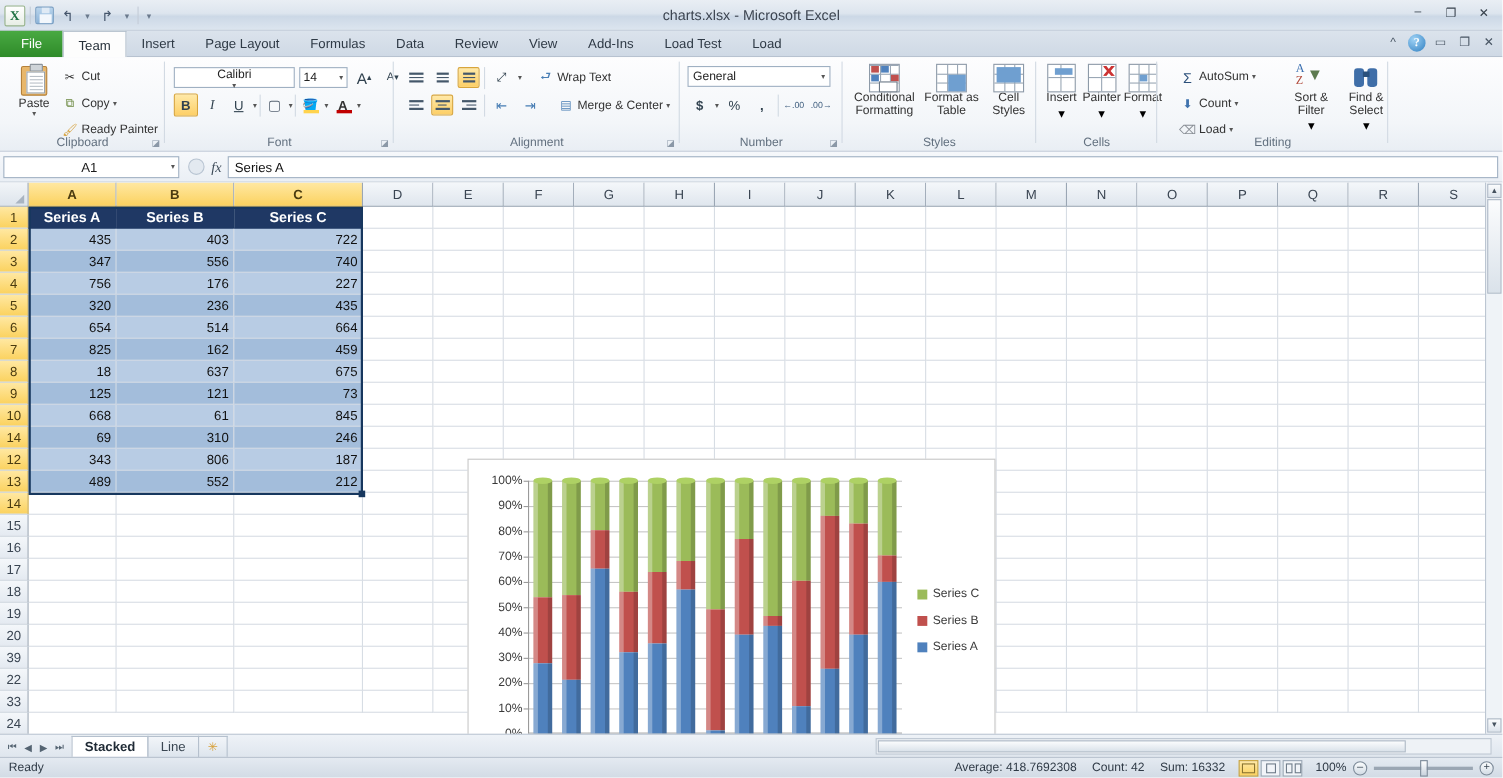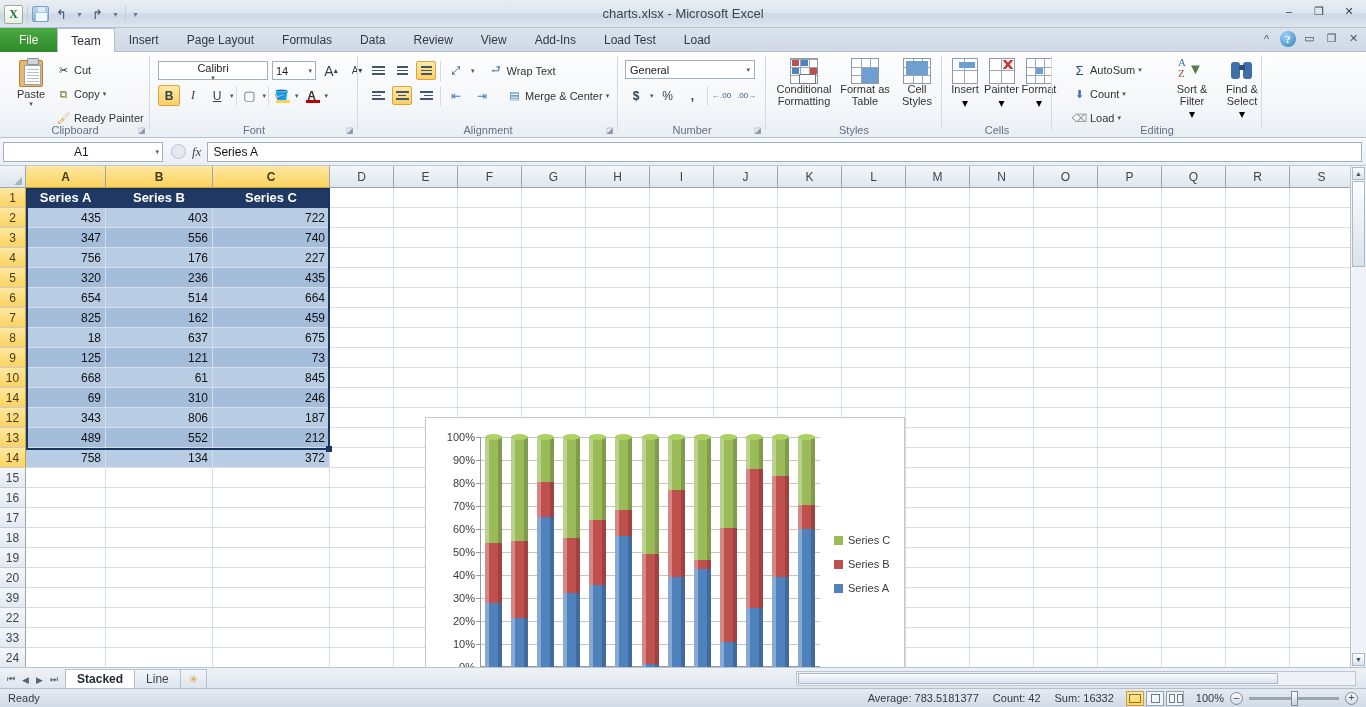--- a/index.html
+++ b/index.html
@@ -917,41 +917,20 @@
           <div class="cell" style="width: 64px;"></div>
           <div class="cell" style="width: 64px;"></div>
           <div class="cell" style="width: 64px;"></div>
           <div class="cell" style="width: 64px;"></div>
           <div class="cell" style="width: 64px;"></div>
         </div>
         <div class="crow">
           <div class="cell num band2" style="width: 80px;">489</div>
           <div class="cell num band2" style="width: 107px;">552</div>
           <div class="cell num band2" style="width: 117px;">212</div>
-          <div class="cell" style="width: 64px;"></div>
-          <div class="cell" style="width: 64px;"></div>
-          <div class="cell" style="width: 64px;"></div>
-          <div class="cell" style="width: 64px;"></div>
-          <div class="cell" style="width: 64px;"></div>
-          <div class="cell" style="width: 64px;"></div>
-          <div class="cell" style="width: 64px;"></div>
-          <div class="cell" style="width: 64px;"></div>
-          <div class="cell" style="width: 64px;"></div>
-          <div class="cell" style="width: 64px;"></div>
-          <div class="cell" style="width: 64px;"></div>
-          <div class="cell" style="width: 64px;"></div>
-          <div class="cell" style="width: 64px;"></div>
-          <div class="cell" style="width: 64px;"></div>
-          <div class="cell" style="width: 64px;"></div>
-          <div class="cell" style="width: 64px;"></div>
-        </div>
-        <div class="crow">
-          <div class="cell num band1" style="width: 80px;">758</div>
-          <div class="cell num band1" style="width: 107px;">134</div>
-          <div class="cell num band1" style="width: 117px;">372</div>
           <div class="cell" style="width: 64px;"></div>
           <div class="cell" style="width: 64px;"></div>
           <div class="cell" style="width: 64px;"></div>
           <div class="cell" style="width: 64px;"></div>
           <div class="cell" style="width: 64px;"></div>
           <div class="cell" style="width: 64px;"></div>
           <div class="cell" style="width: 64px;"></div>
           <div class="cell" style="width: 64px;"></div>
           <div class="cell" style="width: 64px;"></div>
           <div class="cell" style="width: 64px;"></div>
@@ -1472,21 +1451,21 @@
     </div>
     <div class="hscroll">
       <div class="hthumb"></div>
     </div>
   </div>
 
   <div class="statusbar">
     <span class="st-ready">Ready</span>
     <div class="st-right">
       <div class="st-stat">
-        <span>Average: 783.5181377</span>
+        <span>Average: 418.7692308</span>
         <span>Count: 42</span>
         <span>Sum: 16332</span>
       </div>
       <div class="viewbtns">
         <div class="vbtn on">
           <i style="position:absolute;left:2px;top:2px;right:2px;bottom:2px;border:1px solid #8a7430;display:block;"></i>
         </div>
         <div class="vbtn">
           <i style="position:absolute;left:4px;top:2px;width:9px;bottom:2px;border:1px solid #6f7c8a;display:block;"></i>
         </div>

